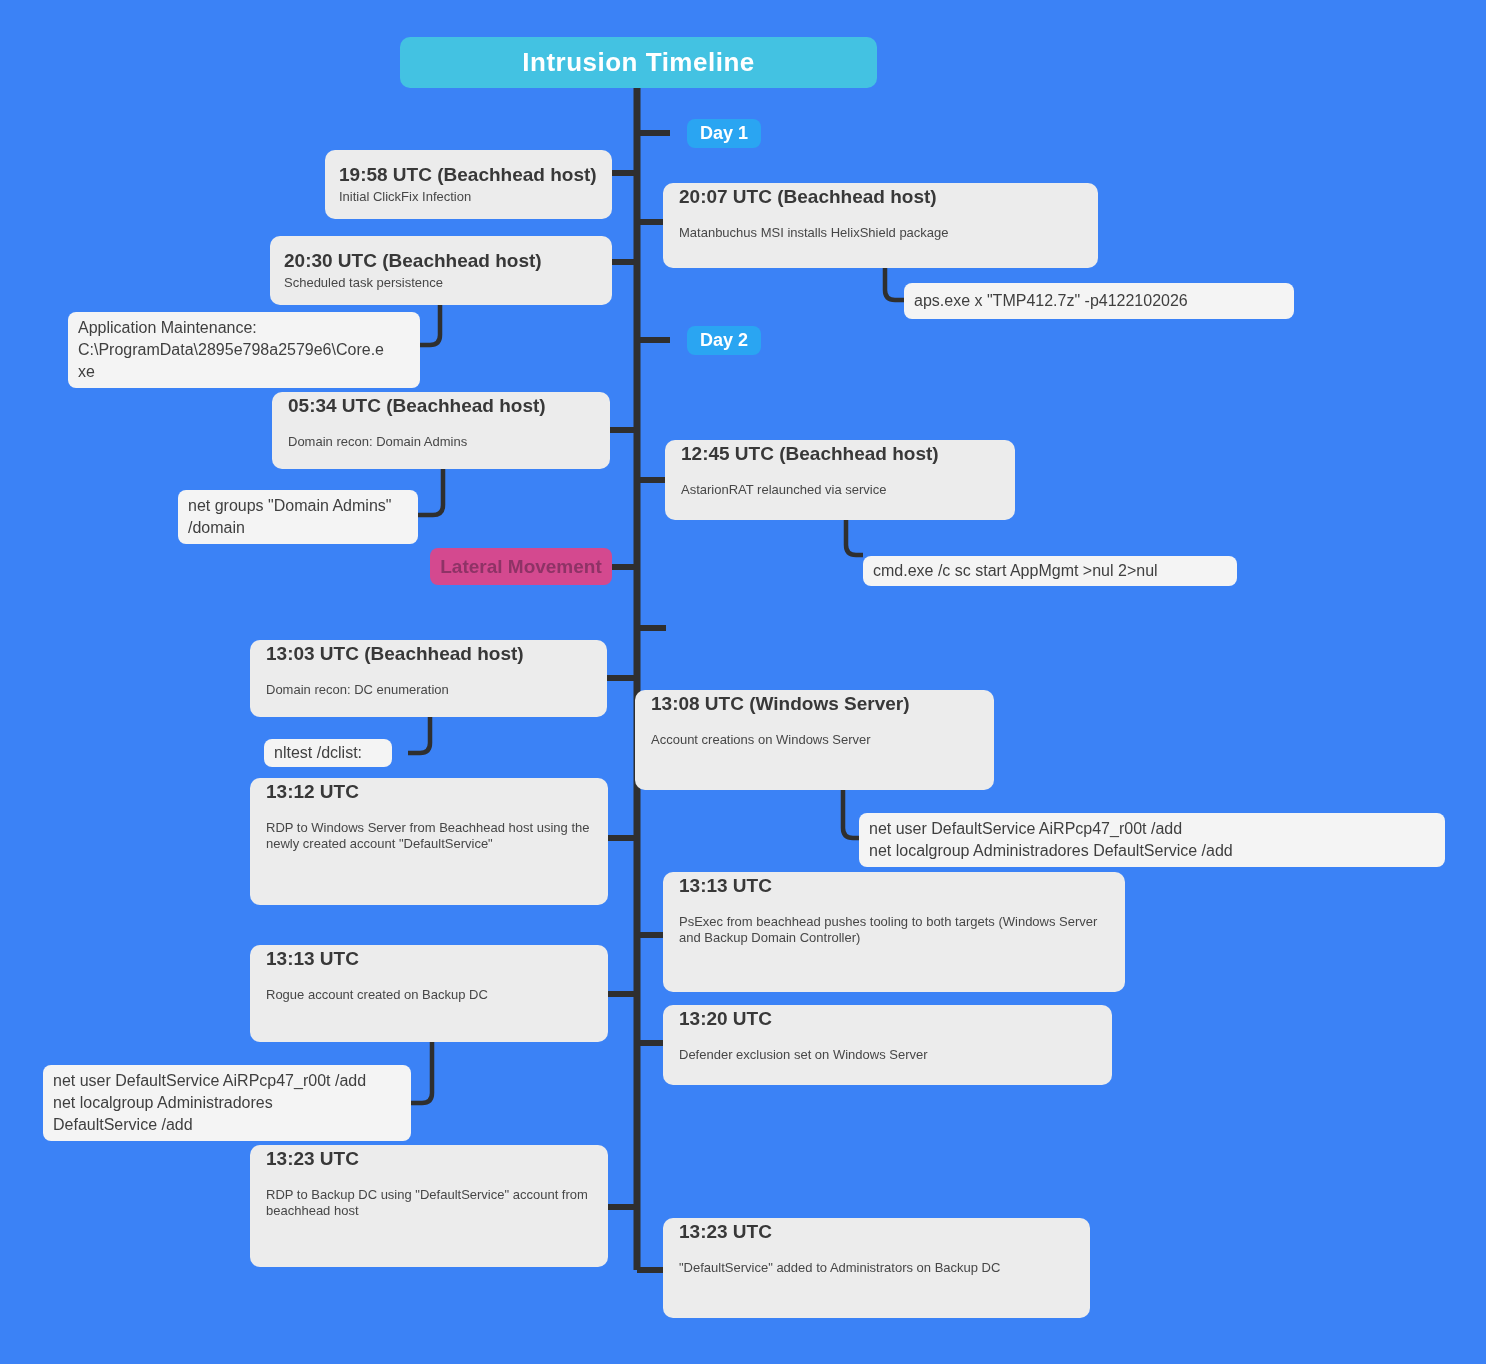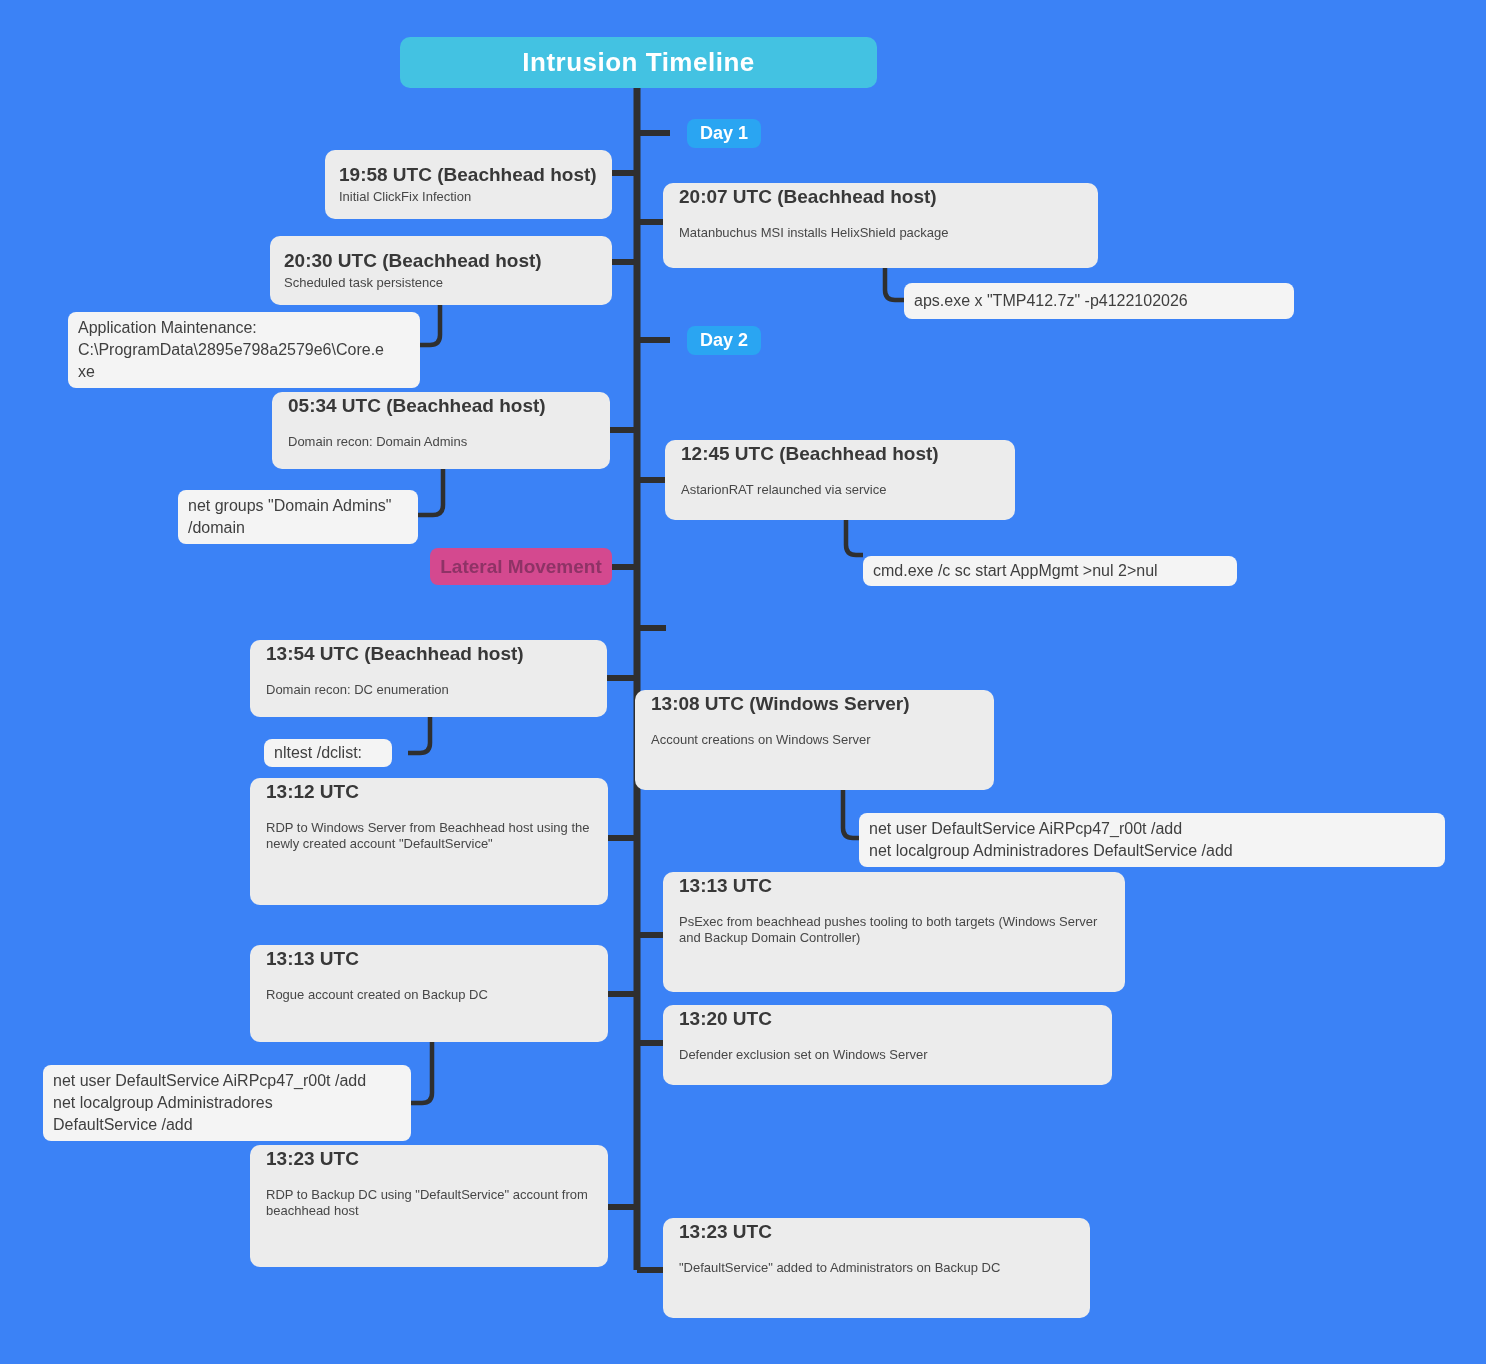--- a/index.html
+++ b/index.html
@@ -111,21 +111,21 @@
 /domain</div>
 
   <div class="event" style="left:665px;top:440px;width:350px;min-height:80px;">
     <div class="time">12:45 UTC (Beachhead host)</div>
     <div class="body">AstarionRAT relaunched via service</div>
   </div>
   <div class="note" style="left:863px;top:556px;width:374px;min-height:30px;line-height:20px;">cmd.exe /c sc start AppMgmt &gt;nul 2&gt;nul</div>
 
 
   <div class="event" style="left:250px;top:640px;width:357px;min-height:77px;">
-    <div class="time">13:54 UTC (Beachhead host)</div>
+    <div class="time">13:03 UTC (Beachhead host)</div>
     <div class="body">Domain recon: DC enumeration</div>
   </div>
   <div class="note" style="left:264px;top:739px;width:128px;min-height:28px;line-height:18px;">nltest /dclist:</div>
 
   <div class="event" style="left:635px;top:690px;width:359px;min-height:100px;">
     <div class="time">13:08 UTC (Windows Server)</div>
     <div class="body">Account creations on Windows Server</div>
   </div>
   <div class="note" style="left:859px;top:813px;width:586px;min-height:48px;">net user DefaultService AiRPcp47_r00t /add
 net localgroup Administradores DefaultService /add</div>

